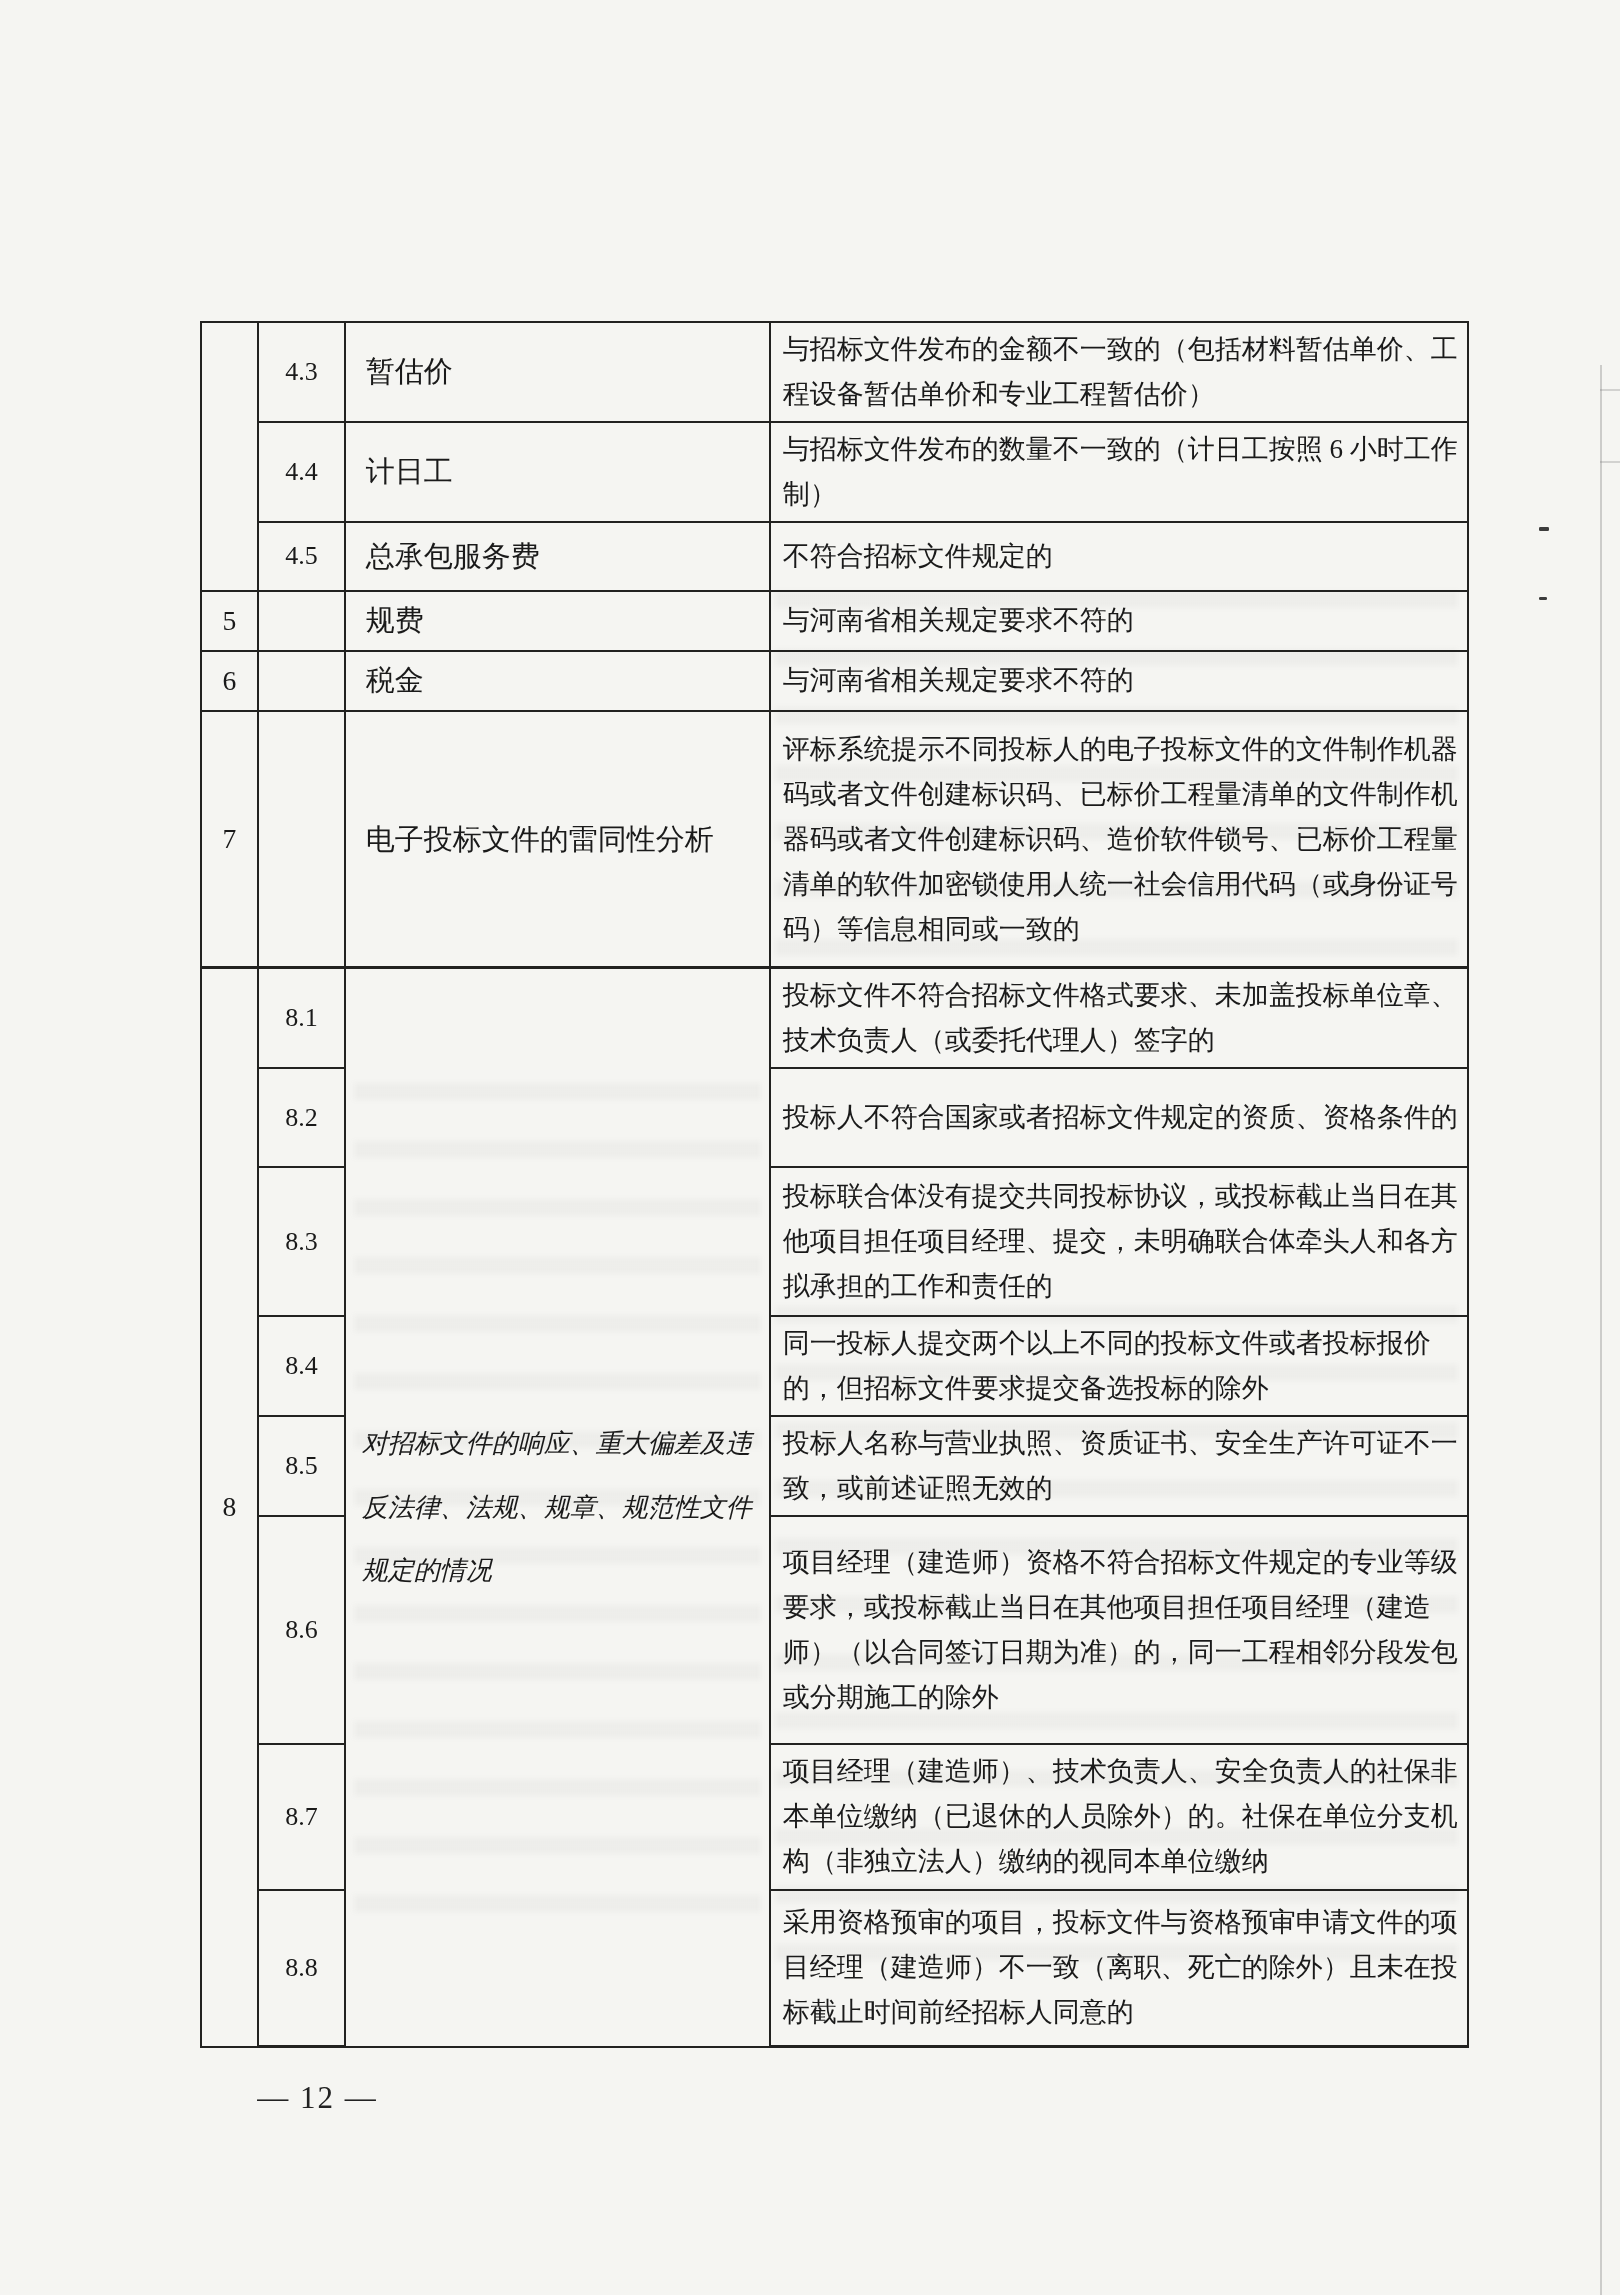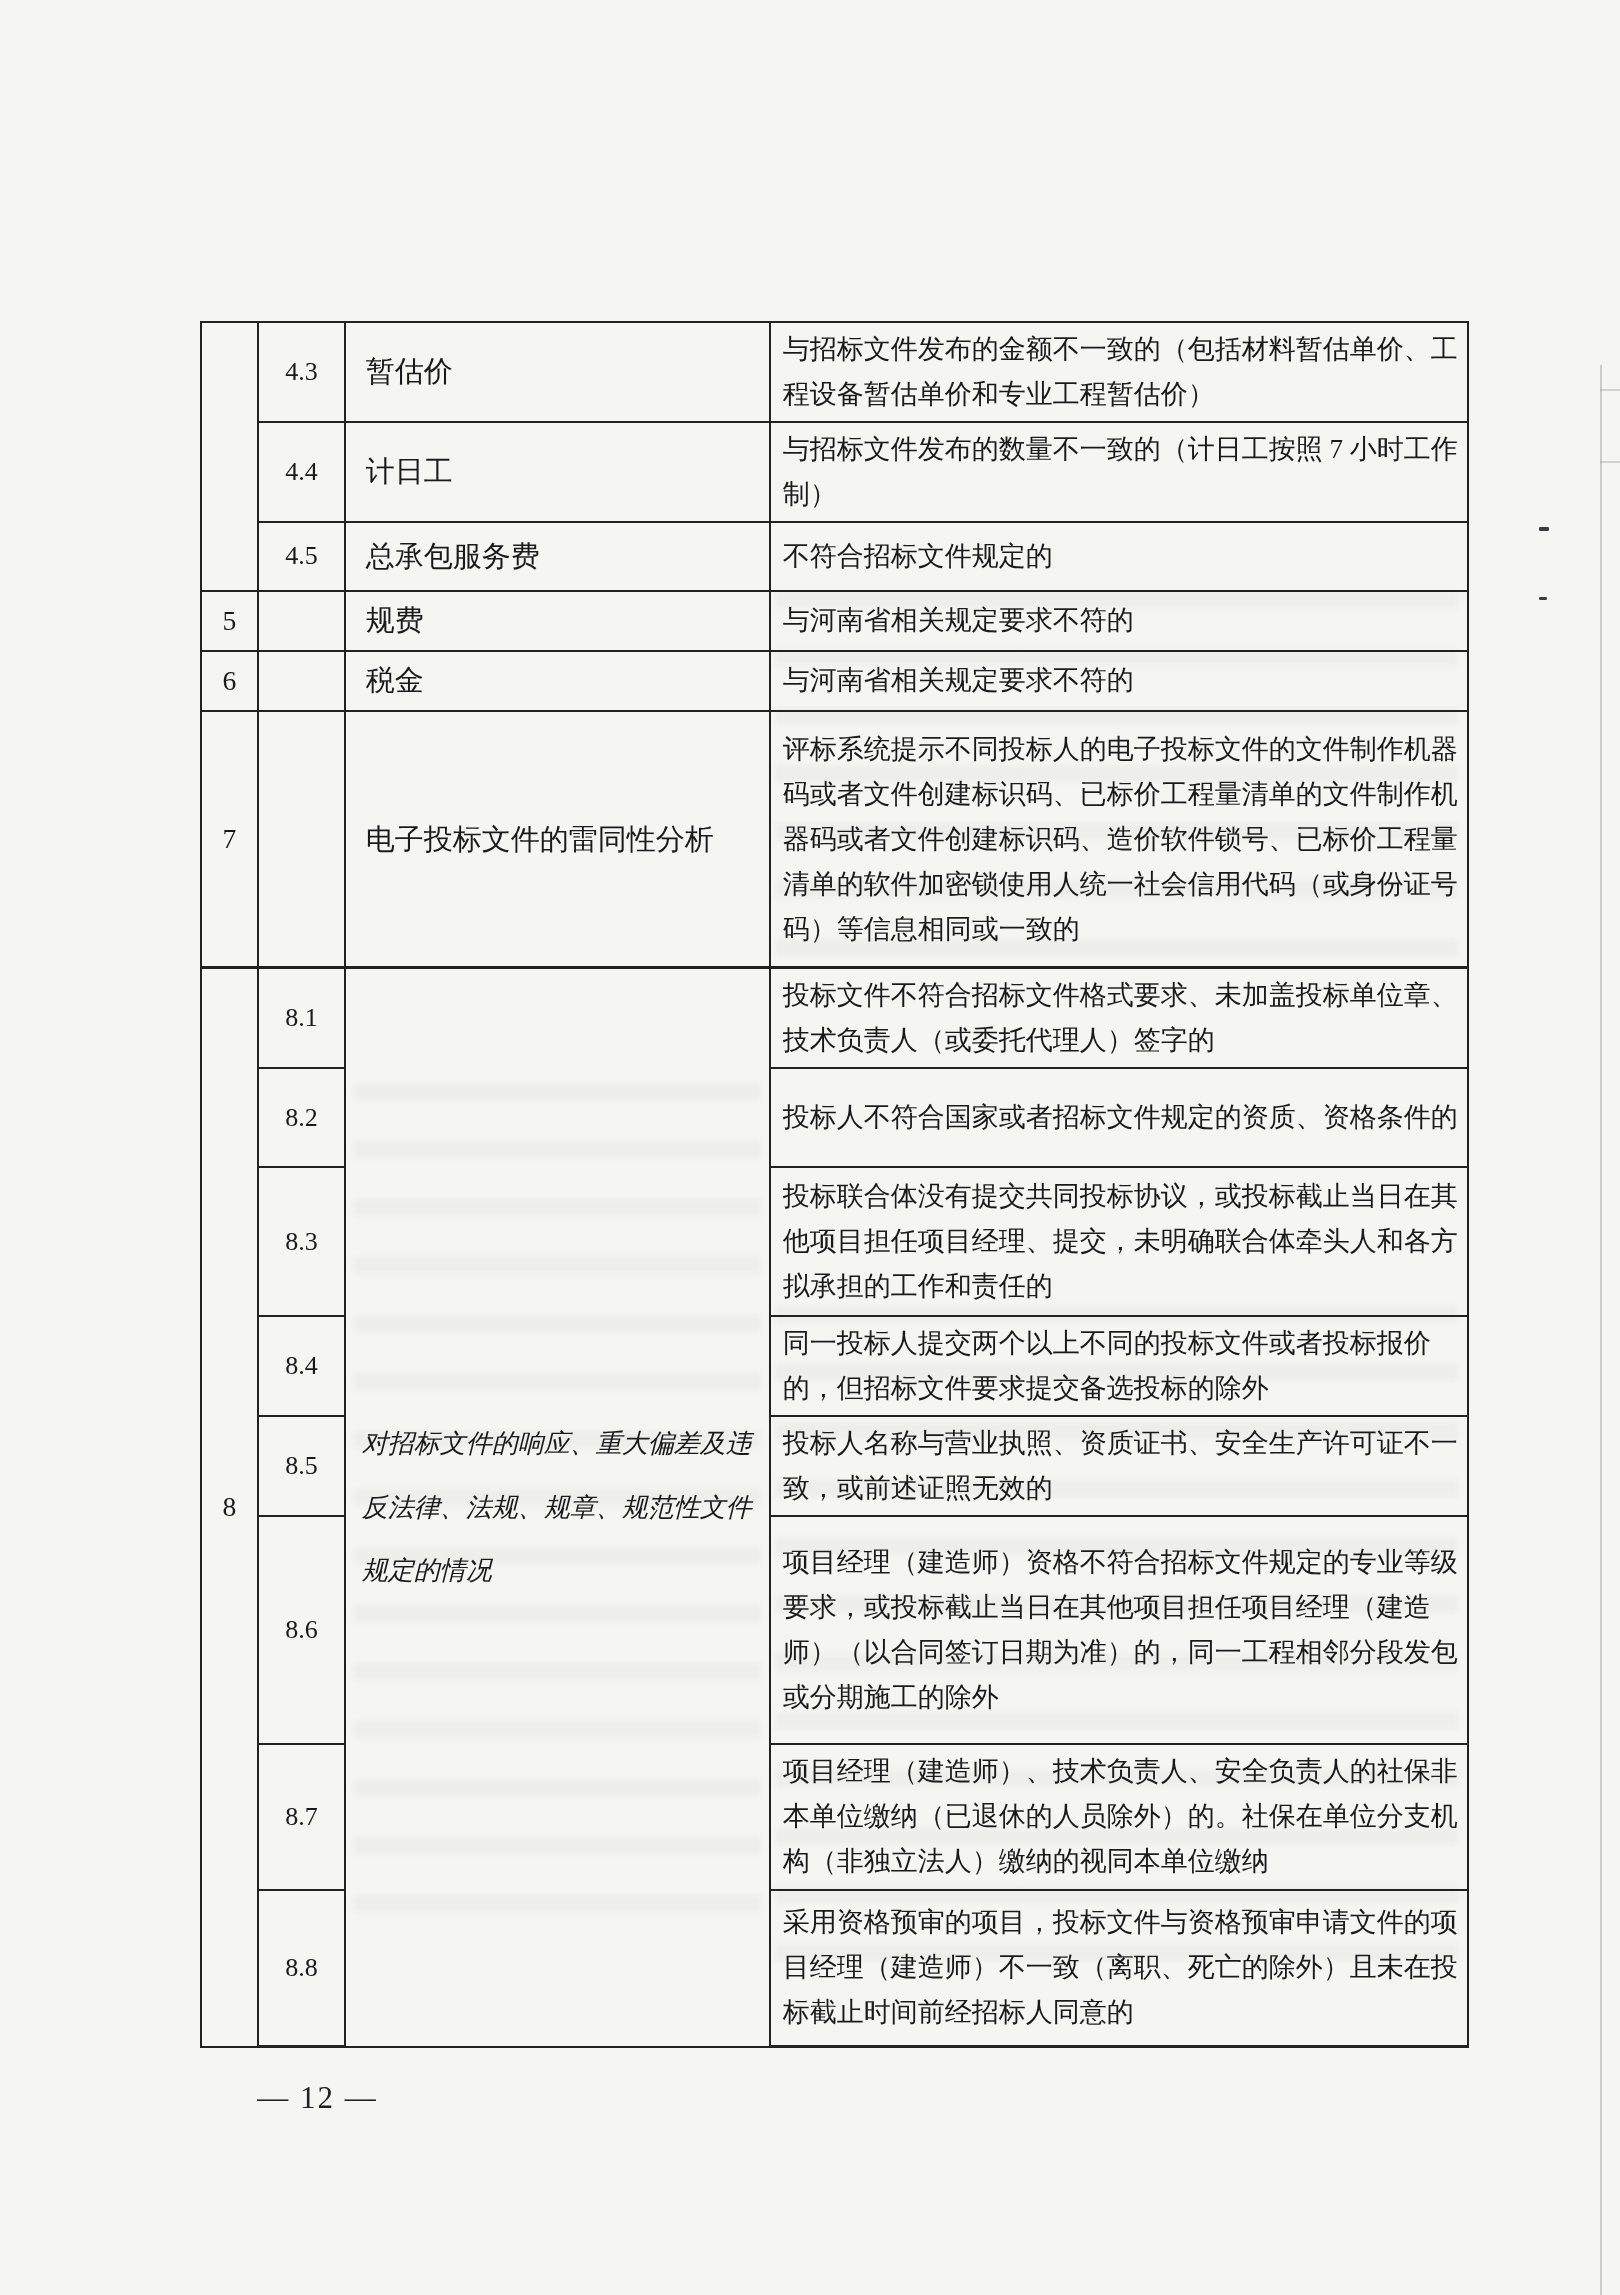--- a/index.html
+++ b/index.html
@@ -76,21 +76,21 @@
     <tbody>
       <tr style="height:94px">
         <td class="c-num" rowspan="3"></td>
         <td class="c-sub">4.3</td>
         <td class="c-name">暂估价</td>
         <td class="c-desc">与招标文件发布的金额不一致的（包括材料暂估单价、工程设备暂估单价和专业工程暂估价）</td>
       </tr>
       <tr style="height:98px">
         <td class="c-sub">4.4</td>
         <td class="c-name">计日工</td>
-        <td class="c-desc">与招标文件发布的数量不一致的（计日工按照 7 小时工作制）</td>
+        <td class="c-desc">与招标文件发布的数量不一致的（计日工按照 6 小时工作制）</td>
       </tr>
       <tr style="height:69px">
         <td class="c-sub">4.5</td>
         <td class="c-name">总承包服务费</td>
         <td class="c-desc">不符合招标文件规定的</td>
       </tr>
 
       <tr style="height:56px">
         <td class="c-num">5</td>
         <td class="c-sub"></td>

